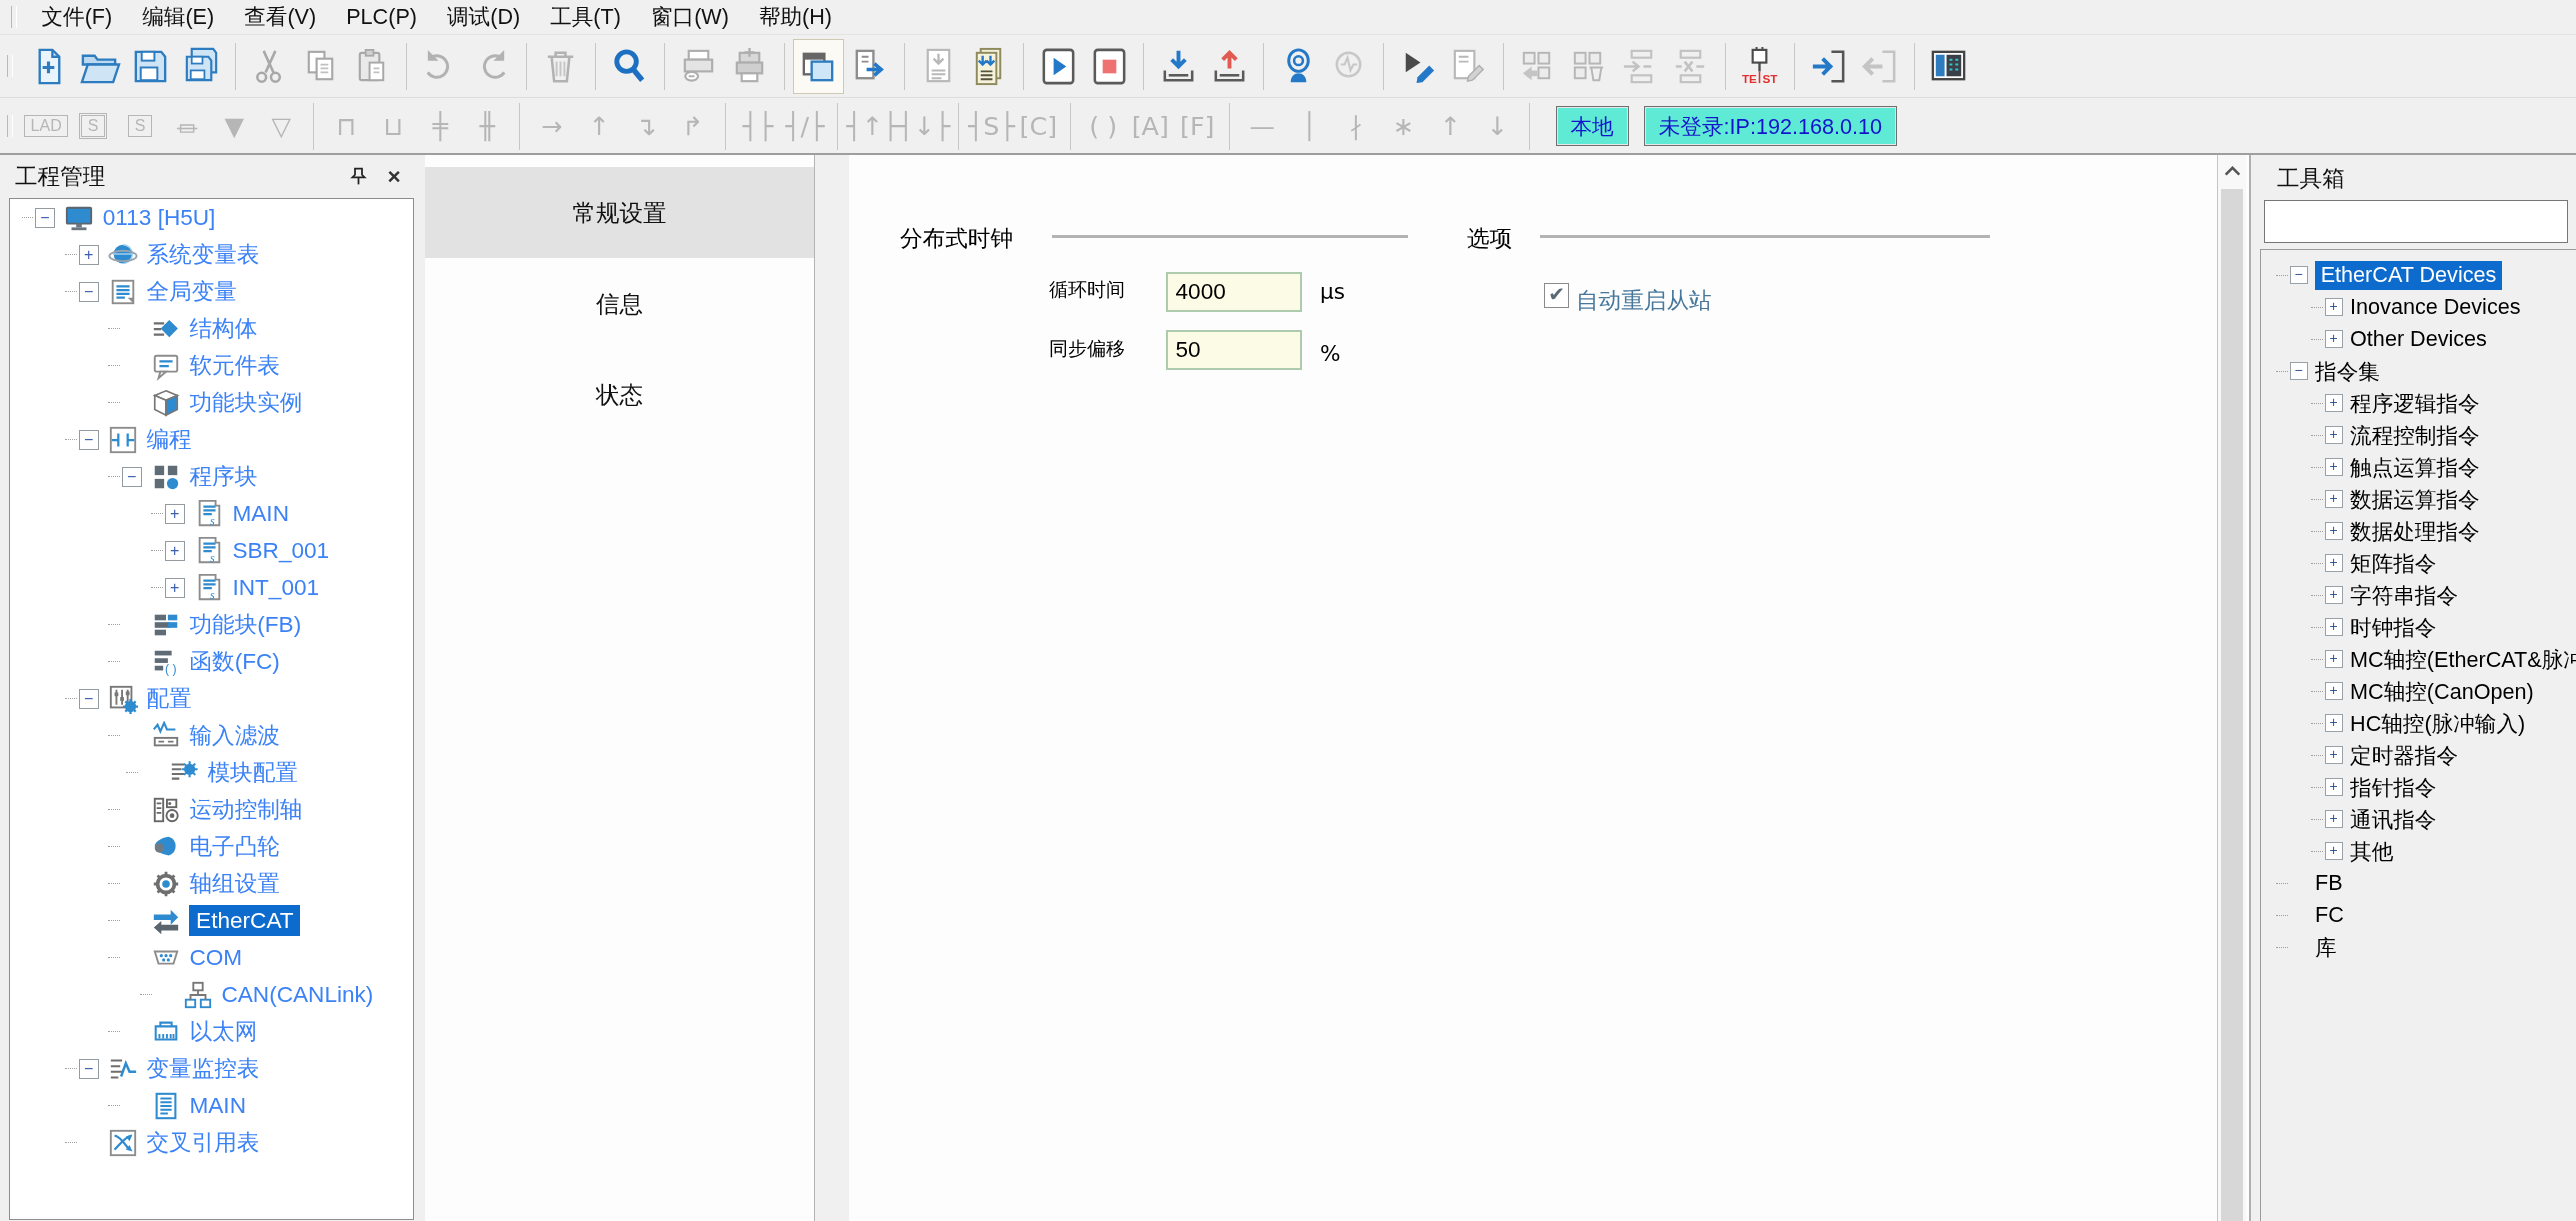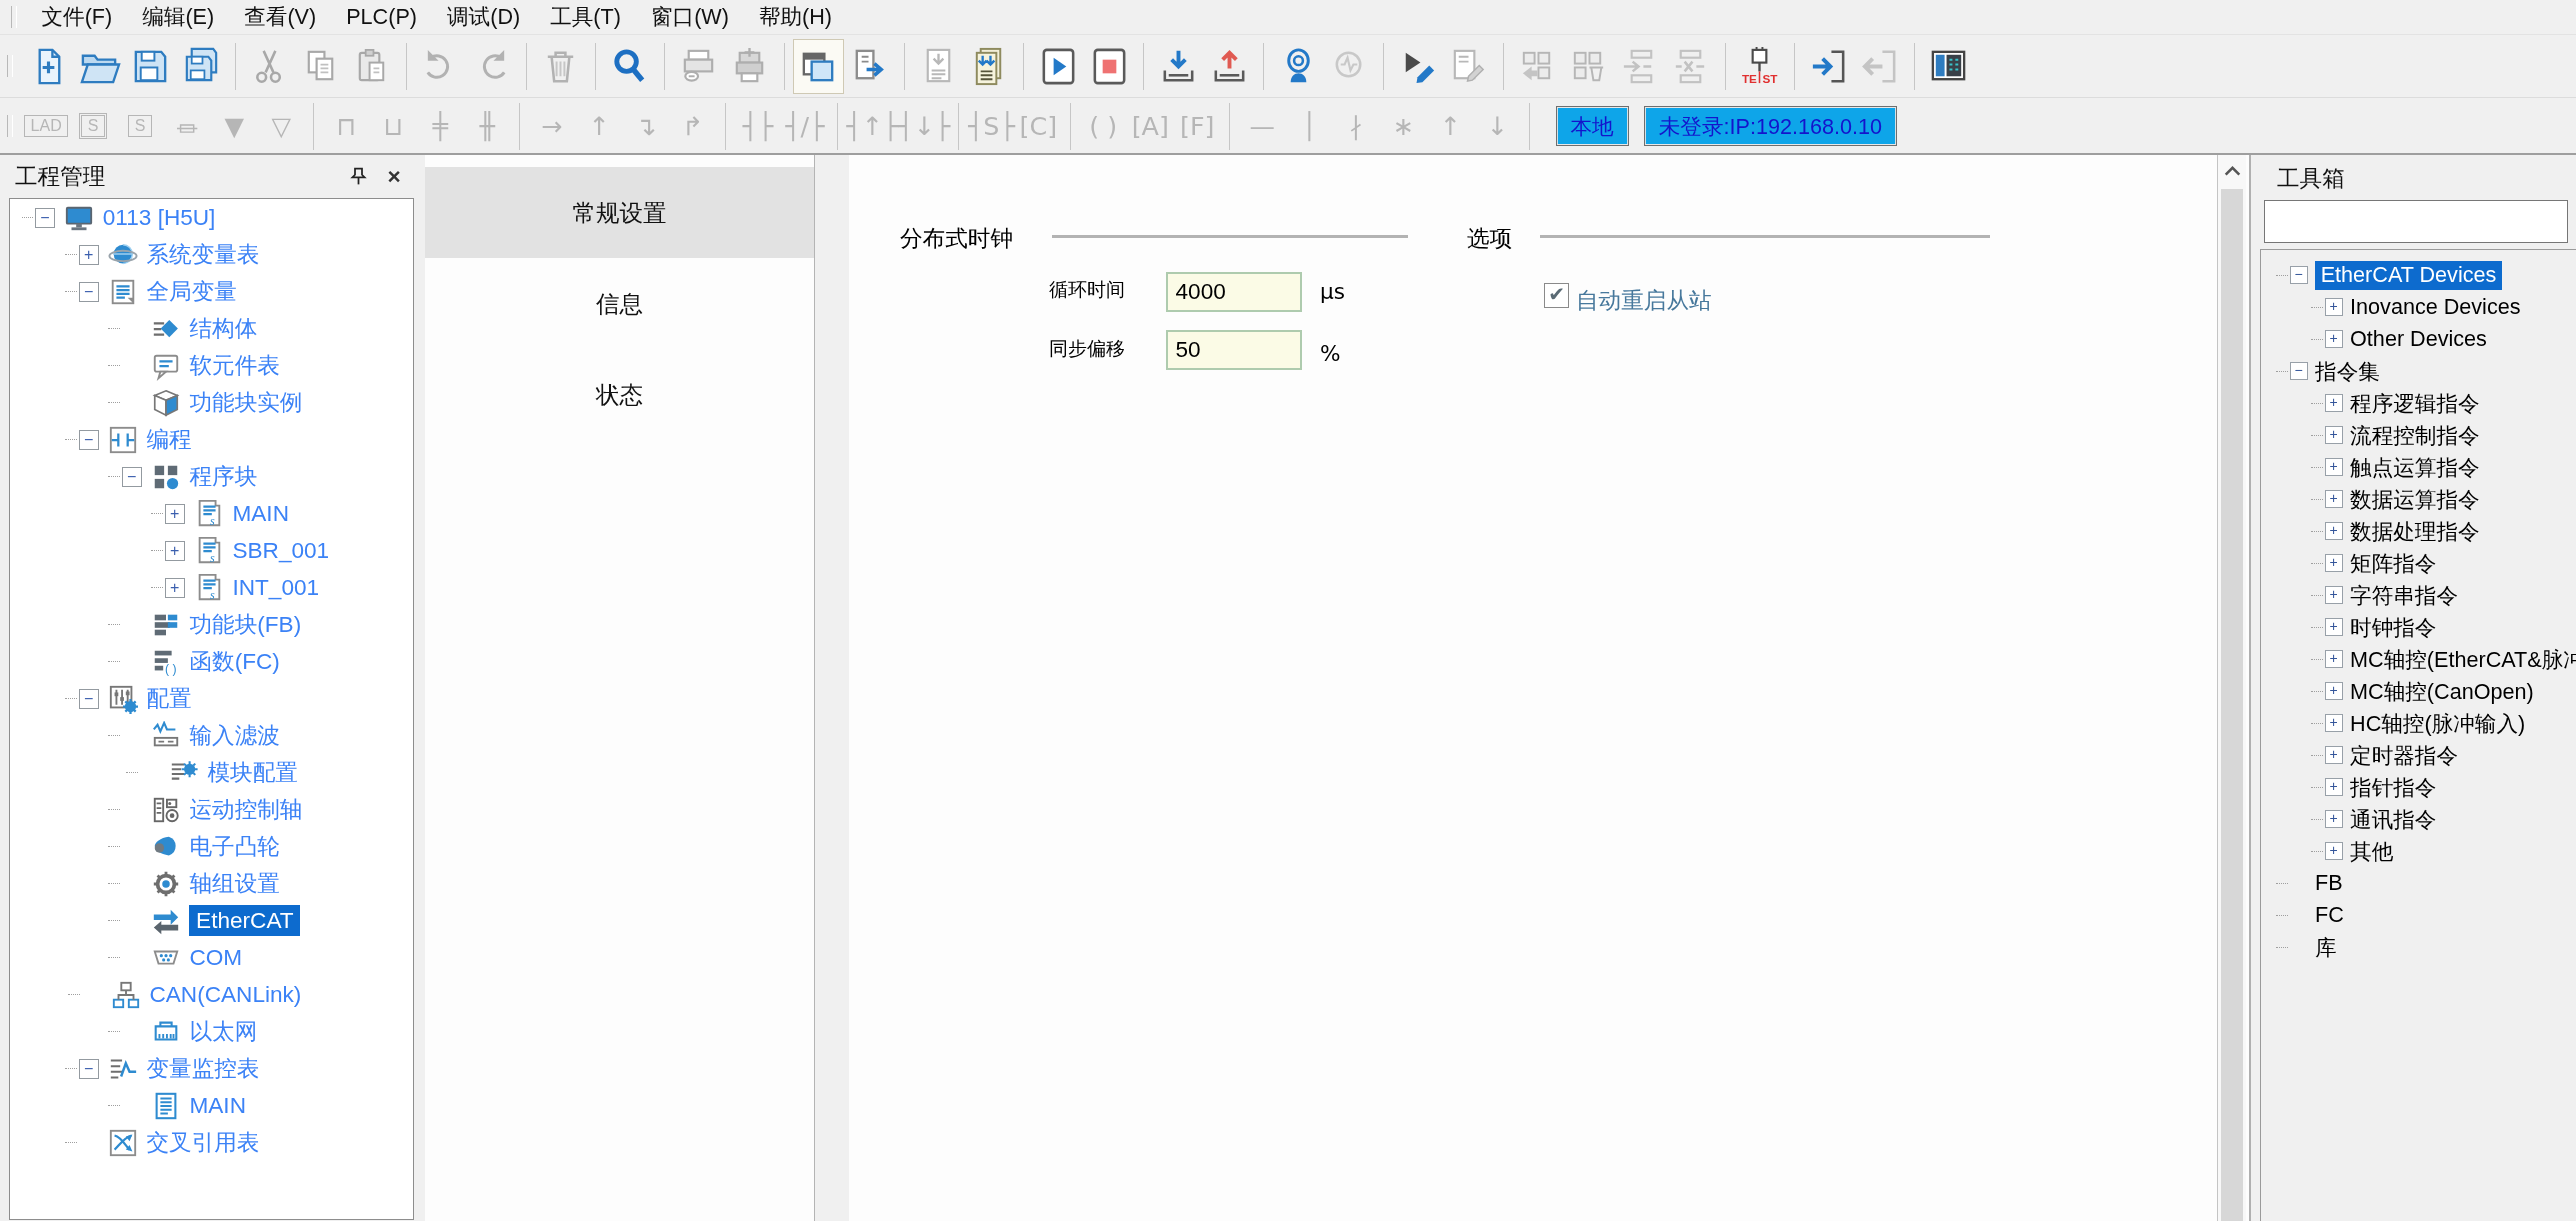--- a/index.html
+++ b/index.html
@@ -16,21 +16,21 @@
   .tb-btn{width:51px;height:55px;display:flex;align-items:center;justify-content:center;flex:none;}
   .tb-btn svg{width:43px;height:43px;}
   .tb-btn.active{background:#fbfaf4;border:0.9px solid #cfc9b4;box-sizing:border-box;}
   .tb-sep{width:0.9px;height:47px;background:#c6c6c6;margin:0 8.5px;flex:none;}
   #toolbar2{position:absolute;left:0;top:98px;width:100%;height:56px;display:flex;align-items:center;
             padding-left:5.6px;box-sizing:border-box;}
   .lad-btn{min-width:47px;height:45px;display:flex;align-items:center;justify-content:center;flex:none;
            font-family:"DejaVu Sans",sans-serif;font-size:25.4px;color:#b6b6b6;white-space:nowrap;}
   .lad-box{font-size:16px;border:1.9px solid #b6b6b6;padding:0.9px 5.6px;font-family:"Liberation Sans",sans-serif;}
   .lad-box.double{outline:1.9px solid #b6b6b6;outline-offset:1.9px;}
-  .t2-btn{font-size:21.6px;color:#1414cc;background:#0ea5e9;border:1.9px solid #6e6e6e;
+  .t2-btn{font-size:21.6px;color:#1414cc;background:#5eead4;border:1.9px solid #6e6e6e;
           box-shadow:inset 0 0 0 0.9px #e8e8e8;padding:4.7px 14px;white-space:nowrap;flex:none;}
   
   #main{position:absolute;left:0;top:153px;width:100%;bottom:0;border-top:2.8px solid #9e9e9e;box-sizing:border-box;}
   
   #left-panel{position:absolute;left:0;top:0;width:423px;bottom:0;background:#f0f0f0;}
   #lp-header{height:43px;display:flex;align-items:center;padding:0 15px;font-size:22.6px;}
   #lp-header .sp{flex:1;}
   .hdr-ico{width:28px;height:28px;display:flex;align-items:center;justify-content:center;color:#333;
            font-size:22.6px;margin-left:7.5px;}
   #lp-tree{position:absolute;left:9.4px;right:9.4px;top:43px;bottom:1.9px;background:#fff;
@@ -679,21 +679,21 @@
           <span class="ticon"><svg viewBox="0 0 32 32" xmlns="http://www.w3.org/2000/svg">
               <path d="M4 9h24l-4 13H8z" fill="#fff" stroke="#8c8c8c" stroke-width="2"></path>
               <circle cx="11" cy="13.5" r="1.7" fill="#2e8bd0"></circle>
               <circle cx="16" cy="13.5" r="1.7" fill="#2e8bd0"></circle>
               <circle cx="21" cy="13.5" r="1.7" fill="#2e8bd0"></circle>
               <circle cx="13.5" cy="18" r="1.7" fill="#2e8bd0"></circle>
               <circle cx="18.5" cy="18" r="1.7" fill="#2e8bd0"></circle>
             </svg></span>
           <span class="tlabel">COM</span>
         </div>
-        <div class="trow" style="padding-left: 58px;">
+        <div class="trow" style="padding-left: 98px; margin-left: 32px;">
           <span class="dstub"></span>
           <span class="exp none">−</span>
           <span class="ticon"><svg viewBox="0 0 32 32" xmlns="http://www.w3.org/2000/svg">
               <rect x="11" y="3" width="10" height="8" fill="#fff" stroke="#777" stroke-width="2"></rect>
               <rect x="3" y="21" width="10" height="8" fill="#fff" stroke="#2e8bd0" stroke-width="2"></rect>
               <rect x="19" y="21" width="10" height="8" fill="#fff" stroke="#2e8bd0" stroke-width="2"></rect>
               <path d="M16 11v5M8 21v-5h16v5" fill="none" stroke="#777" stroke-width="2"></path>
             </svg></span>
           <span class="tlabel">CAN(CANLink)</span>
         </div>

